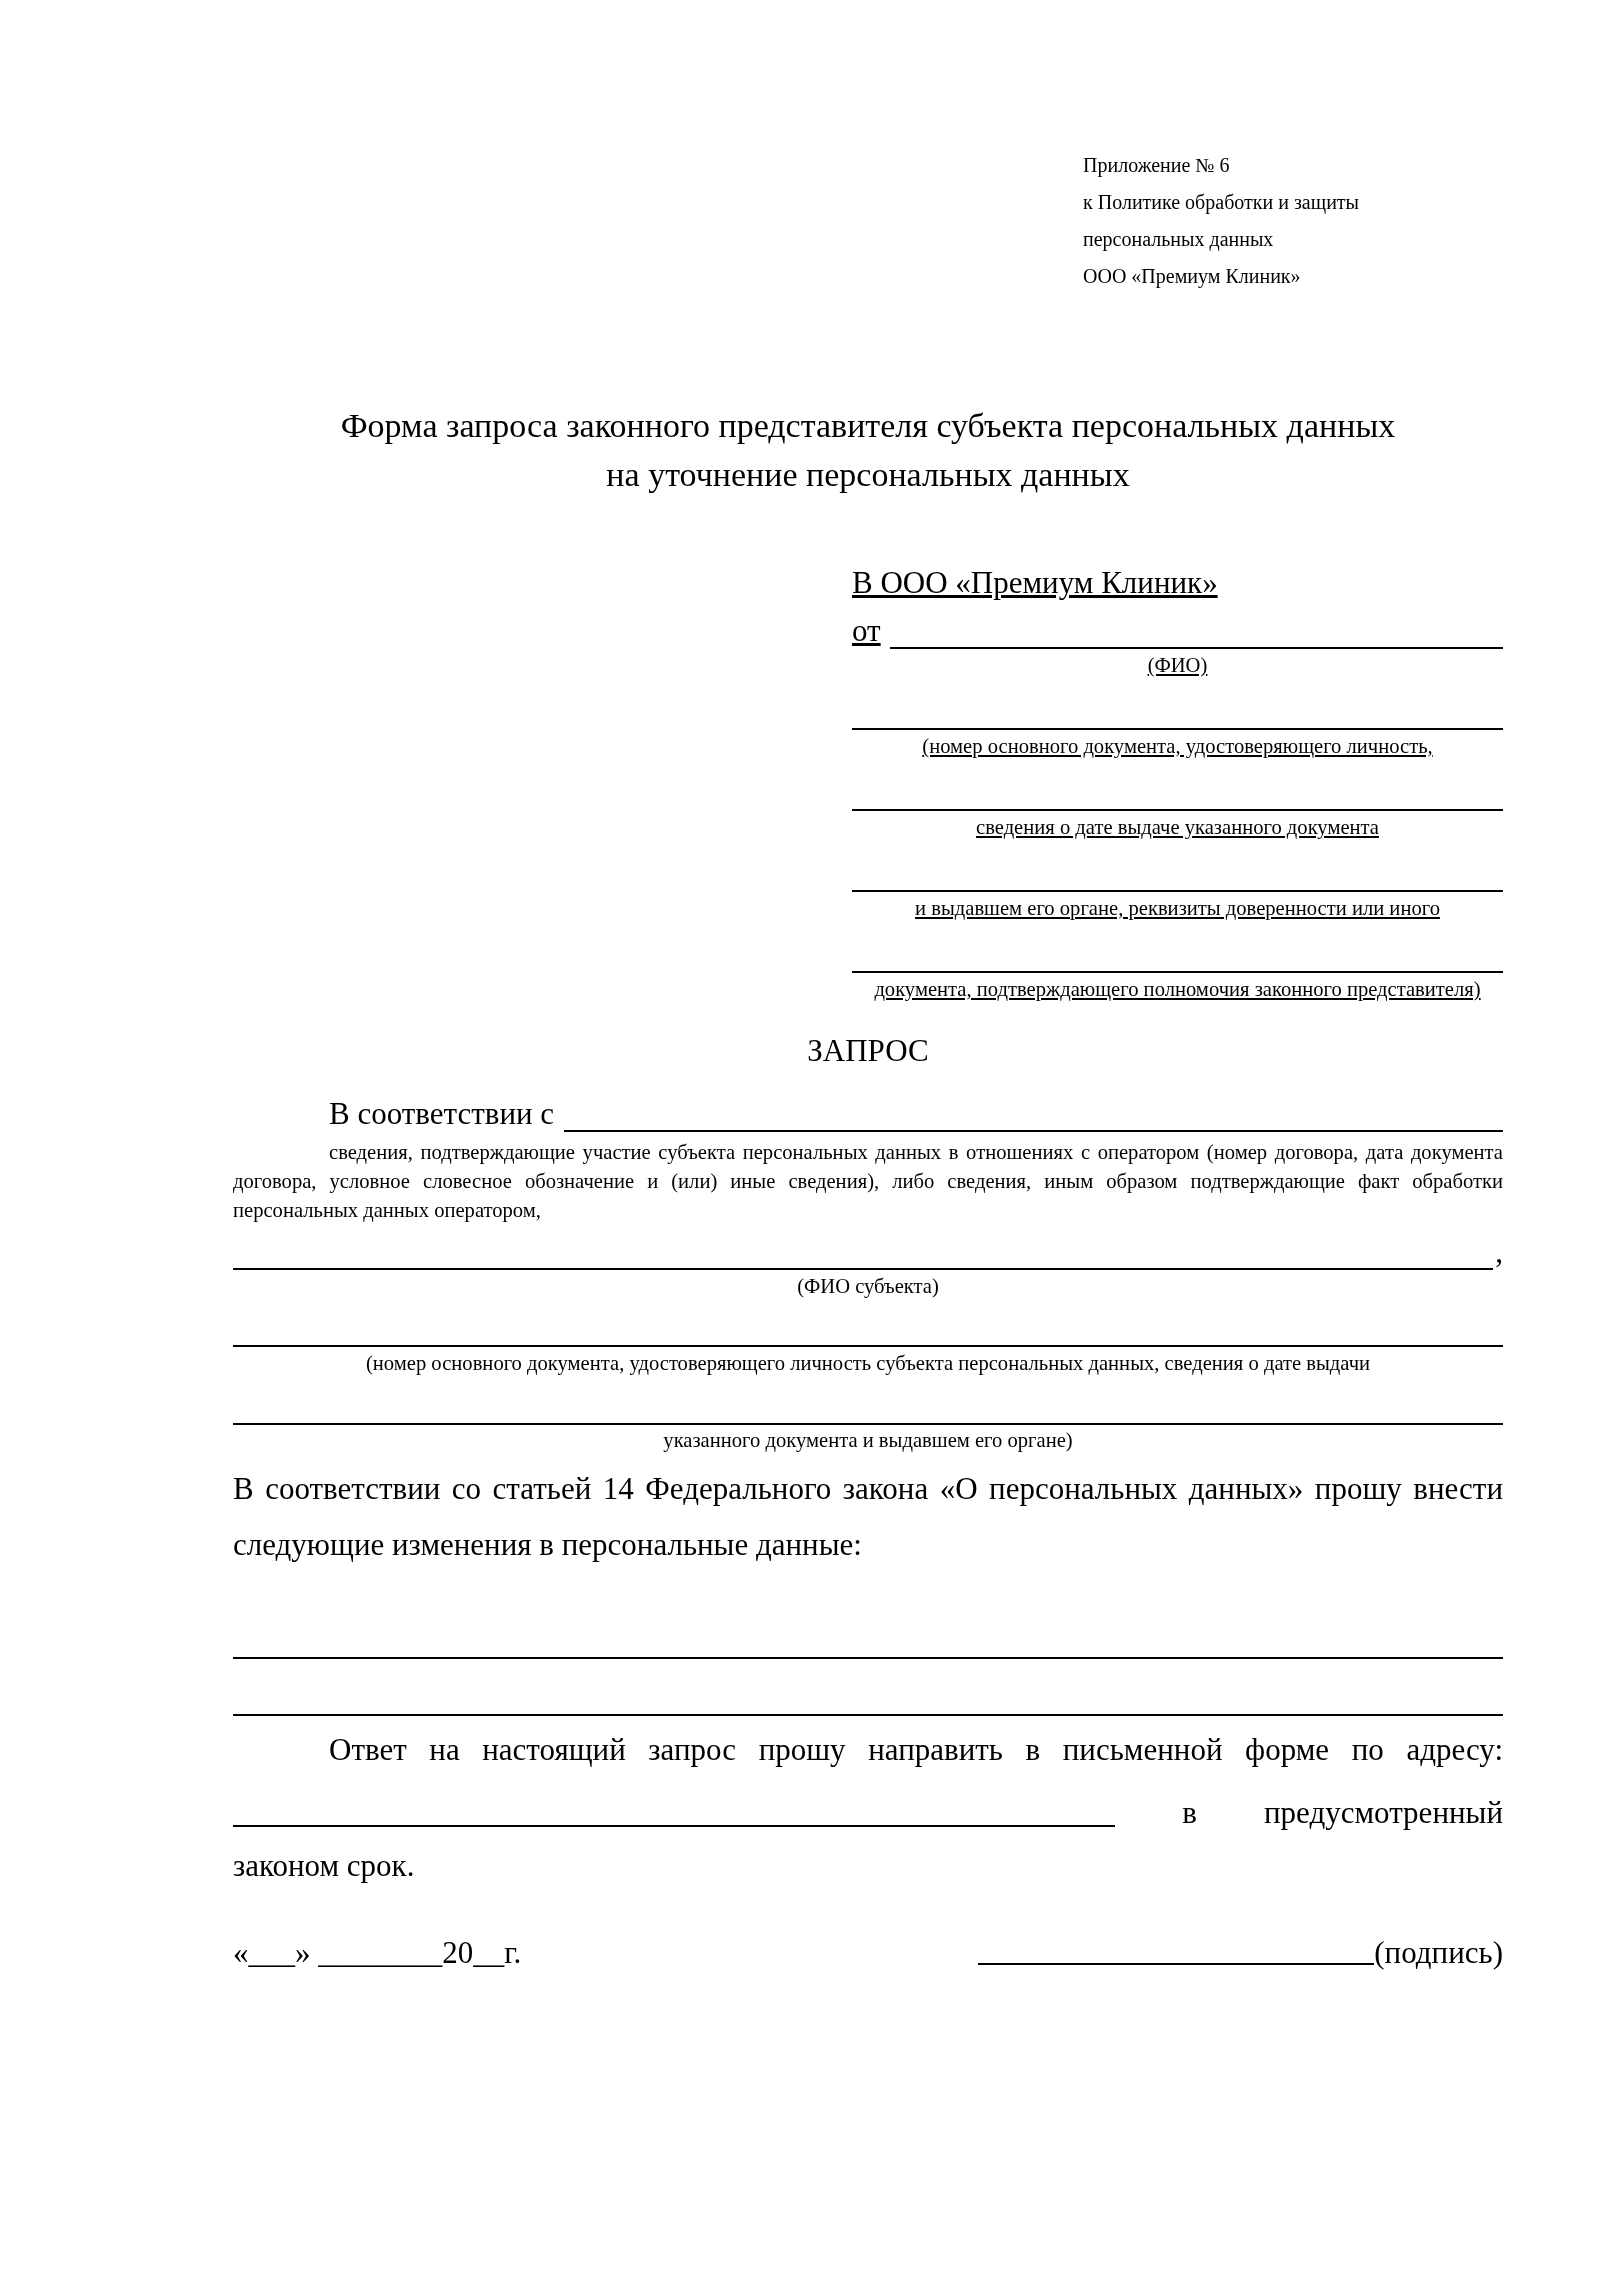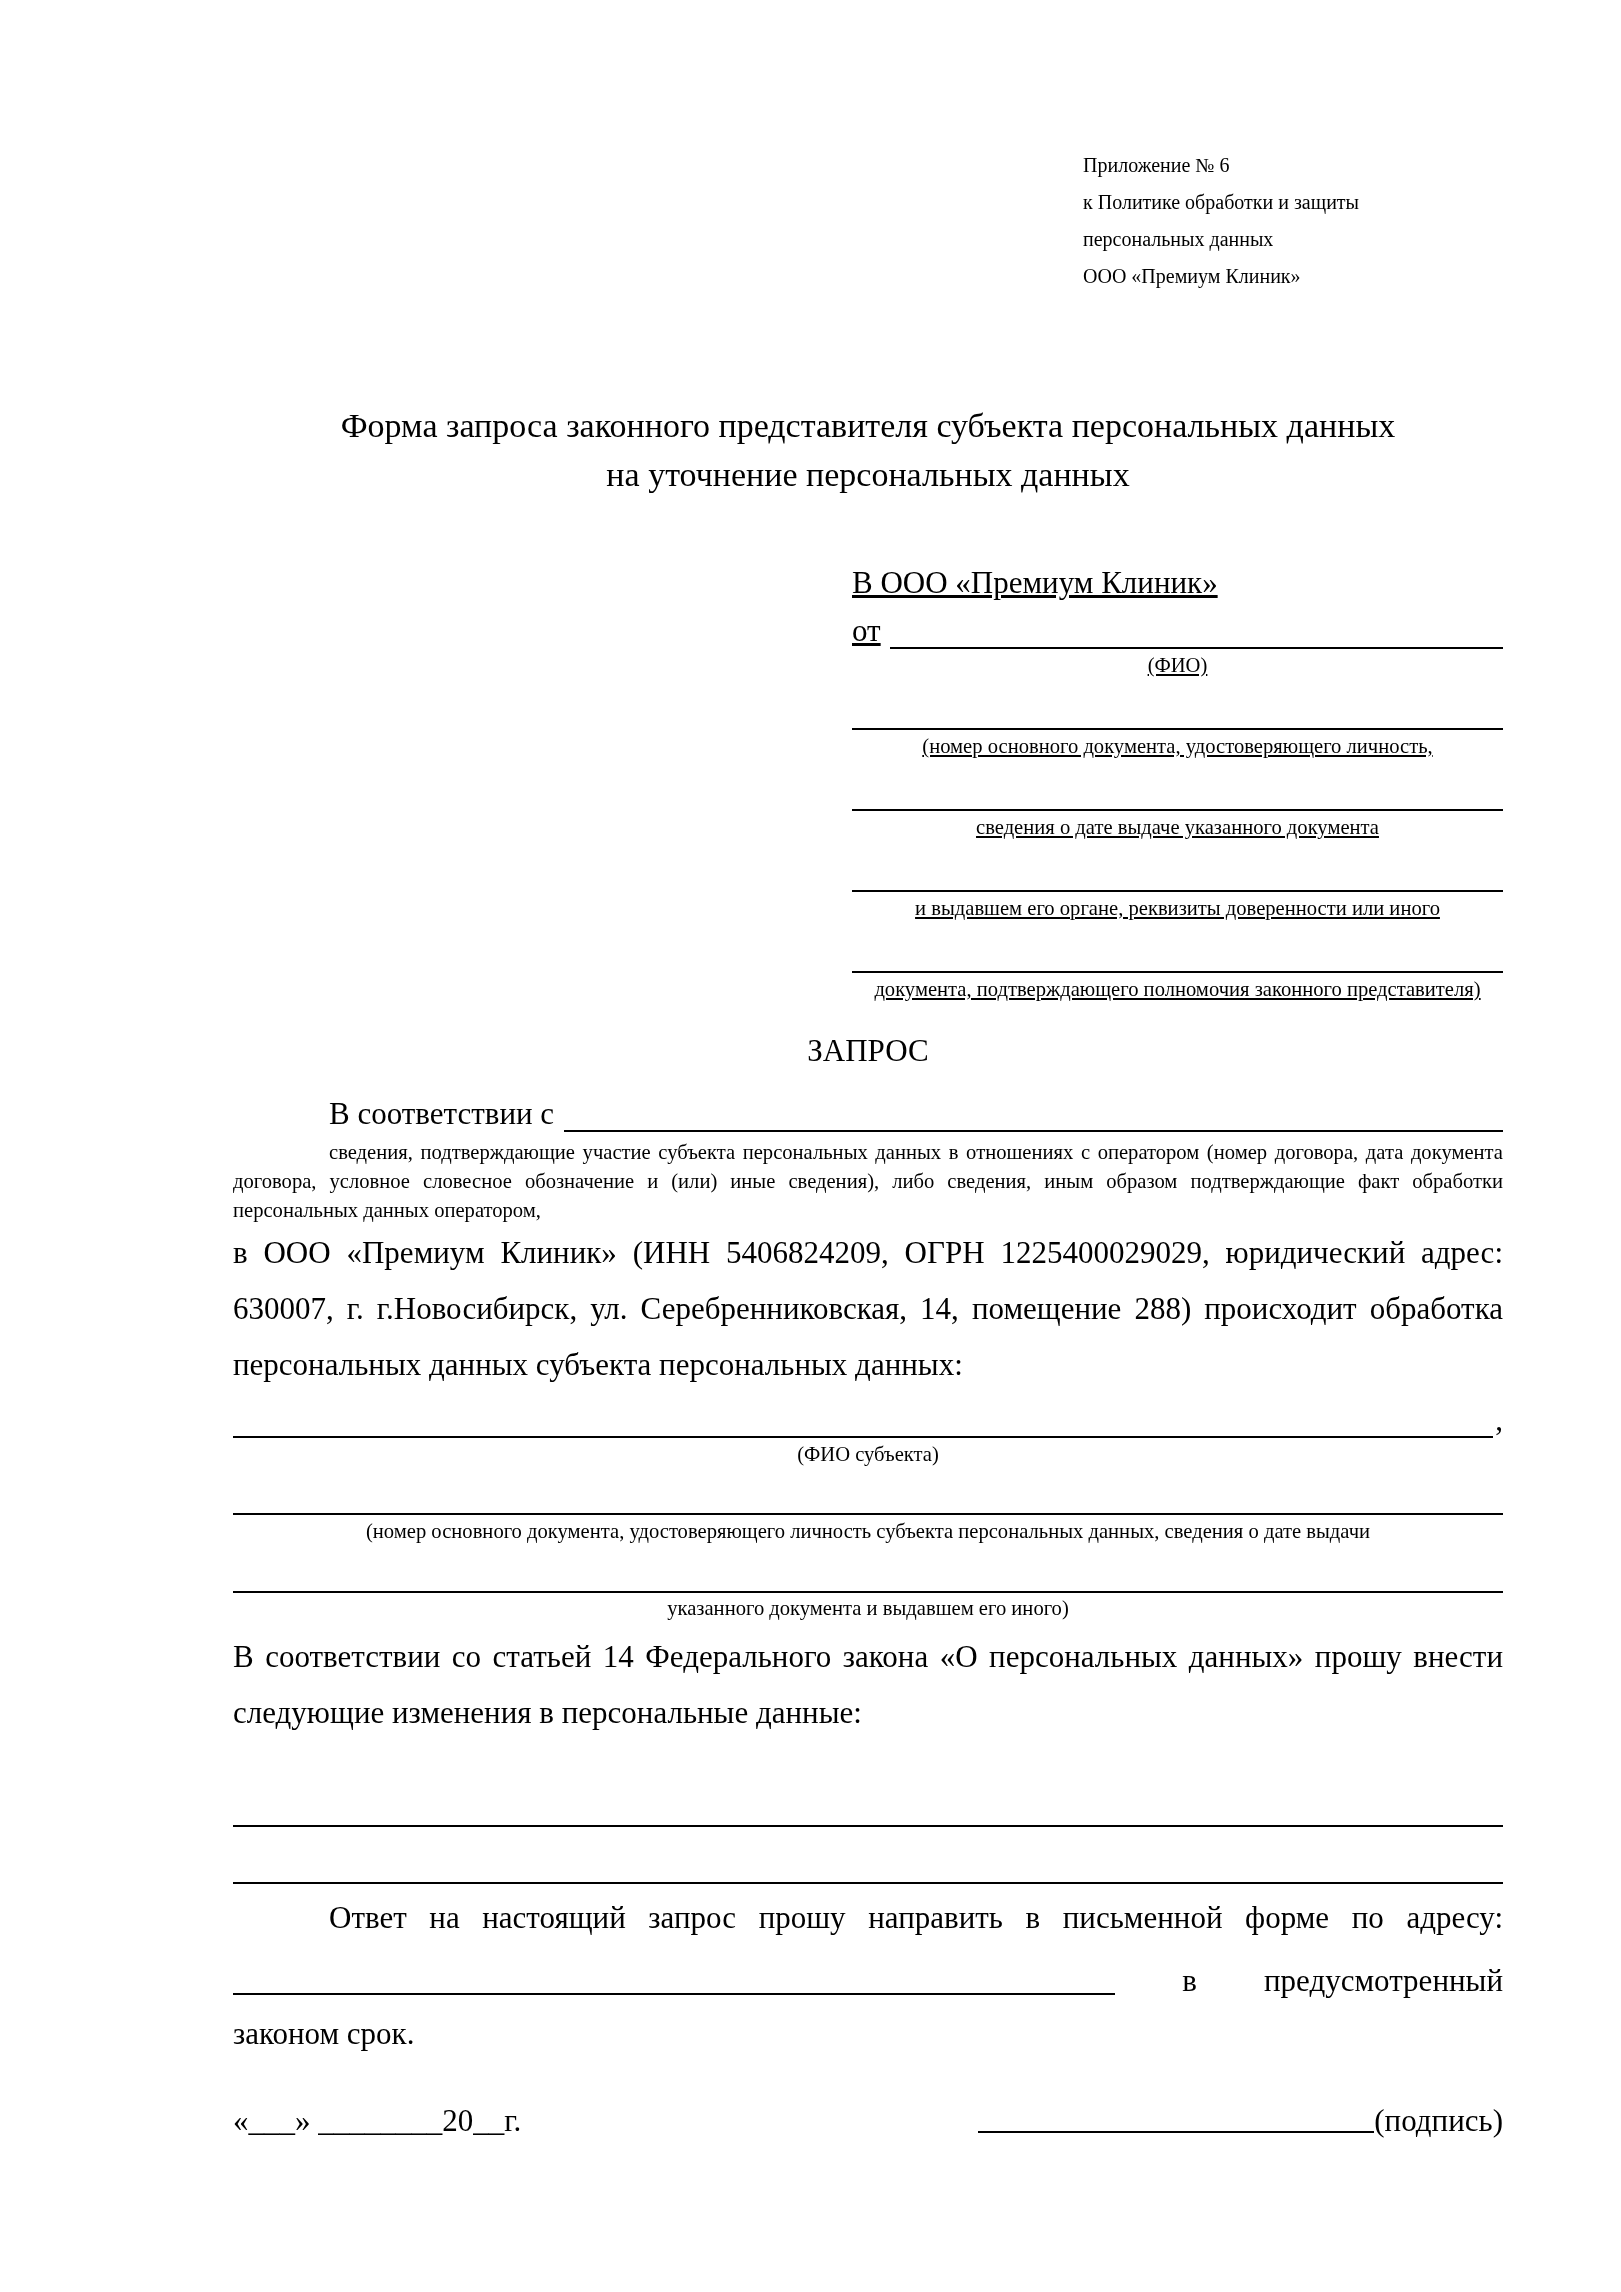--- a/index.html
+++ b/index.html
@@ -134,33 +134,32 @@
   </div>
 
   <div class="request-heading">ЗАПРОС</div>
 
   <div class="flex-row intro-row">
     <span class="label">В соответствии с</span>
     <span class="fill"></span>
   </div>
   <div class="footnote">сведения, подтверждающие участие субъекта персональных данных в отношениях с оператором (номер договора, дата документа договора, условное словесное обозначение и (или) иные сведения), либо сведения, иным образом подтверждающие факт обработки персональных данных оператором,</div>
 
-  <div class="par">в ООО «Премиум Клиник» (ИНН 5406824209, ОГРН 1225400029029, юридический адрес: 630007, г. г.Новосибирск, ул. Серебренниковская, 14, помещение 288) происходит обработка персональных данных субъекта персональных данных:</div>
 
   <div class="flex-row comma-row">
     <span class="fill" style="margin-left:0"></span>
     <span class="comma">,</span>
   </div>
   <div class="cap wide-cap">(ФИО субъекта)</div>
 
   <div class="blank-row"></div>
   <div class="cap wide-cap">(номер основного документа, удостоверяющего личность субъекта персональных данных, сведения о дате выдачи</div>
 
   <div class="blank-row"></div>
-  <div class="cap">указанного документа и выдавшем его иного)</div>
+  <div class="cap">указанного документа и выдавшем его органе)</div>
 
   <div class="par article">В соответствии со статьей 14 Федерального закона «О персональных данных» прошу внести следующие изменения в персональные данные:</div>
 
   <div class="blank-row changes-line-1"></div>
   <div class="blank-row changes-line-2"></div>
 
   <div class="answer-first">Ответ на настоящий запрос прошу направить в письменной форме по адресу:</div>
   <div class="answer-mid">
     <span class="addr-blank"></span>
     <span>в</span>

